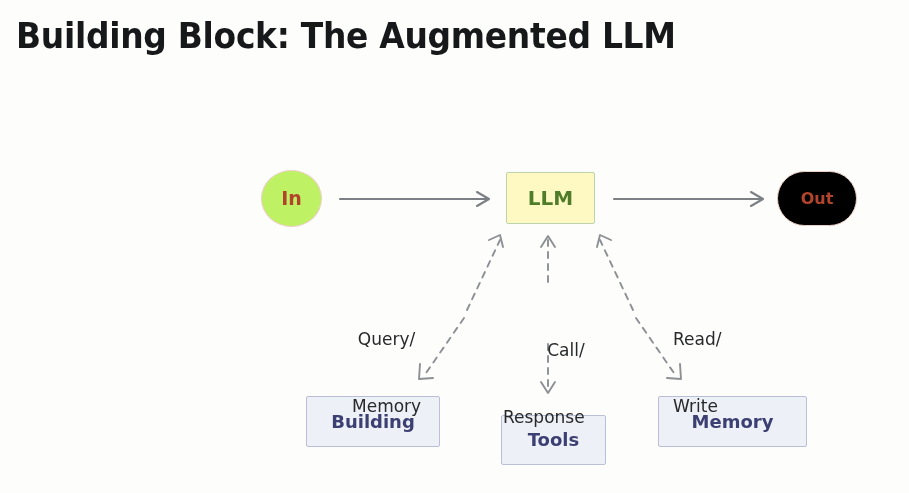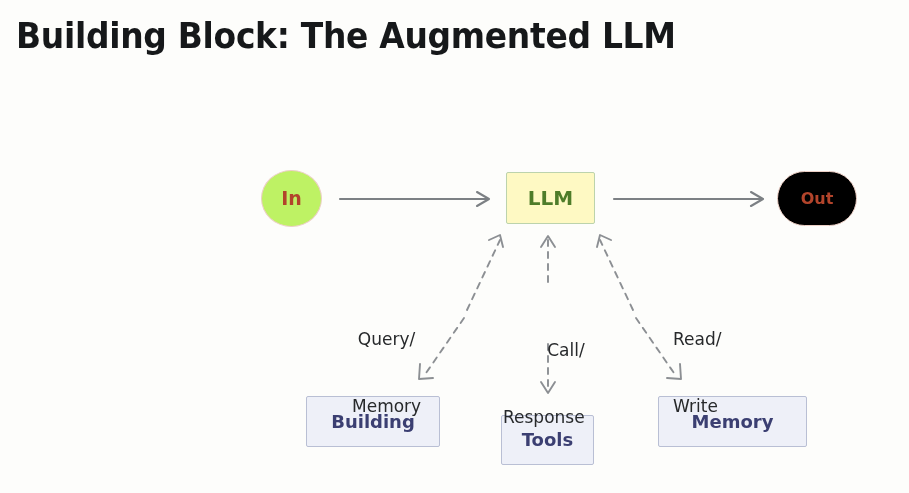--- a/index.html
+++ b/index.html
@@ -111,21 +111,21 @@
   .node-retrieval {
     left: 306px;
     top: 396px;
     width: 134px;
     height: 51px;
   }
 
   .node-tools {
     left: 501px;
     top: 415px;
-    width: 93px;
+    width: 105px;
     height: 50px;
   }
 
   .node-memory {
     left: 658px;
     top: 396px;
     width: 149px;
     height: 51px;
   }
 

